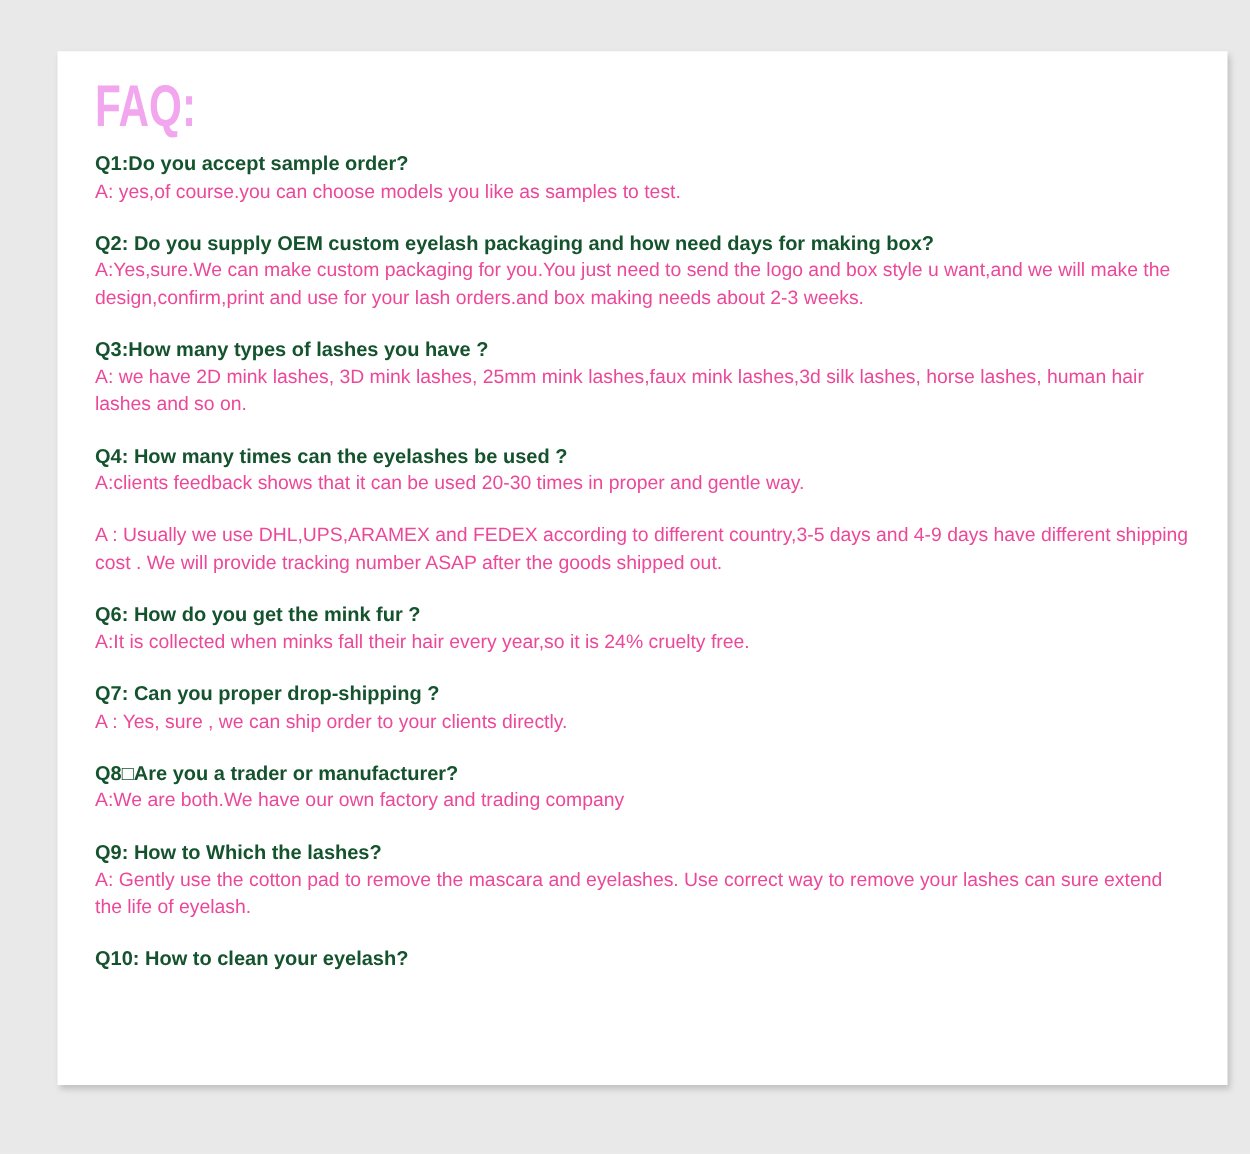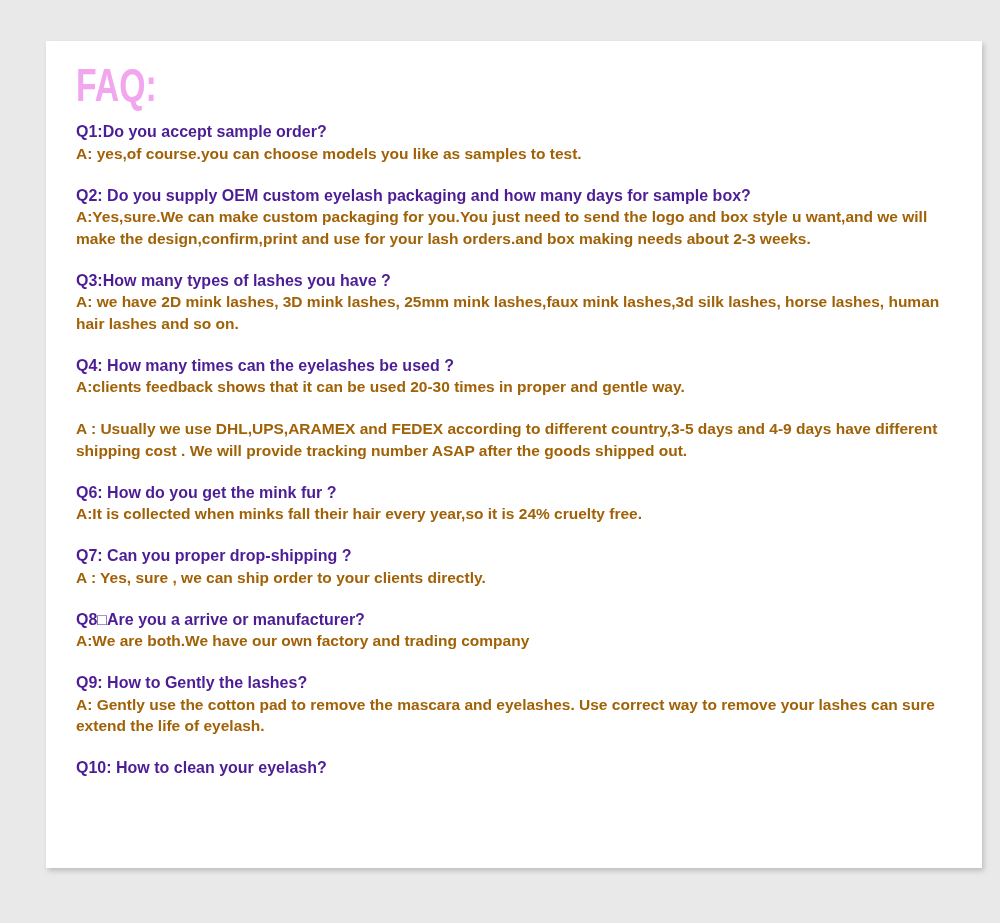--- a/index.html
+++ b/index.html
@@ -33,43 +33,43 @@
     margin-bottom: 16px;
     font-family: "Liberation Sans", sans-serif;
   }
   .qa-list { }
   .qa {
     margin-bottom: 20.5px;
   }
   .qa .question {
     font-size: 16px;
     font-weight: bold;
-    color: #4c1d95;
+    color: #14532d;
     line-height: 21.5px;
   }
   .qa .answer {
     font-size: 15.5px;
-    font-weight: bold;
-    color: #a16207;
+    font-weight: normal;
+    color: #ec4899;
     line-height: 21.5px;
   }
 </style>
 </head>
 <body>
 
 <div class="page-card">
   <div class="faq-title">FAQ:</div>
 
   <div class="qa-list">
     <div class="qa">
       <div class="question">Q1:Do you accept sample order?</div>
       <div class="answer">A: yes,of course.you can choose models you like as samples to test.</div>
     </div>
     <div class="qa">
-      <div class="question">Q2: Do you supply OEM custom eyelash packaging and how many days for sample box?</div>
+      <div class="question">Q2: Do you supply OEM custom eyelash packaging and how need days for making box?</div>
       <div class="answer">A:Yes,sure.We can make custom packaging for you.You just need to send the logo and box style u want,and we will make the design,confirm,print and use for your lash orders.and box making needs about 2-3 weeks.</div>
     </div>
     <div class="qa">
       <div class="question">Q3:How many types of lashes you have ?</div>
       <div class="answer">A: we have 2D mink lashes, 3D mink lashes, 25mm mink lashes,faux mink lashes,3d silk lashes, horse lashes, human hair lashes and so on.</div>
     </div>
     <div class="qa">
       <div class="question">Q4: How many times can the eyelashes be used ?</div>
       <div class="answer">A:clients feedback shows that it can be used 20-30 times in proper and gentle way.</div>
     </div>
@@ -78,24 +78,24 @@
     </div>
     <div class="qa">
       <div class="question">Q6: How do you get the mink fur ?</div>
       <div class="answer">A:It is collected when minks fall their hair every year,so it is 24% cruelty free.</div>
     </div>
     <div class="qa">
       <div class="question">Q7: Can you proper drop-shipping ?</div>
       <div class="answer">A : Yes, sure , we can ship order to your clients directly.</div>
     </div>
     <div class="qa">
-      <div class="question">Q8□Are you a arrive or manufacturer?</div>
+      <div class="question">Q8□Are you a trader or manufacturer?</div>
       <div class="answer">A:We are both.We have our own factory and trading company</div>
     </div>
     <div class="qa">
-      <div class="question">Q9: How to Gently the lashes?</div>
+      <div class="question">Q9: How to Which the lashes?</div>
       <div class="answer">A: Gently use the cotton pad to remove the mascara and eyelashes. Use correct way to remove your lashes can sure extend the life of eyelash.</div>
     </div>
     <div class="qa">
       <div class="question">Q10: How to clean your eyelash?</div>
     </div>
   </div>
 </div>
 
 </body></html>

